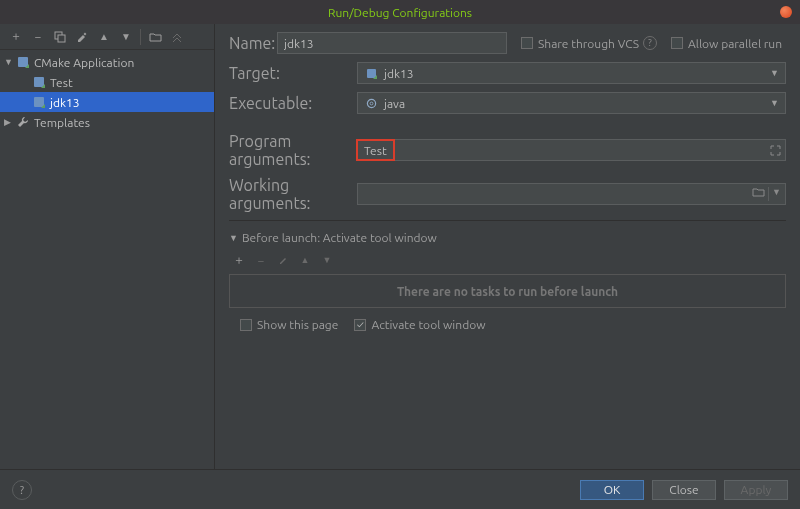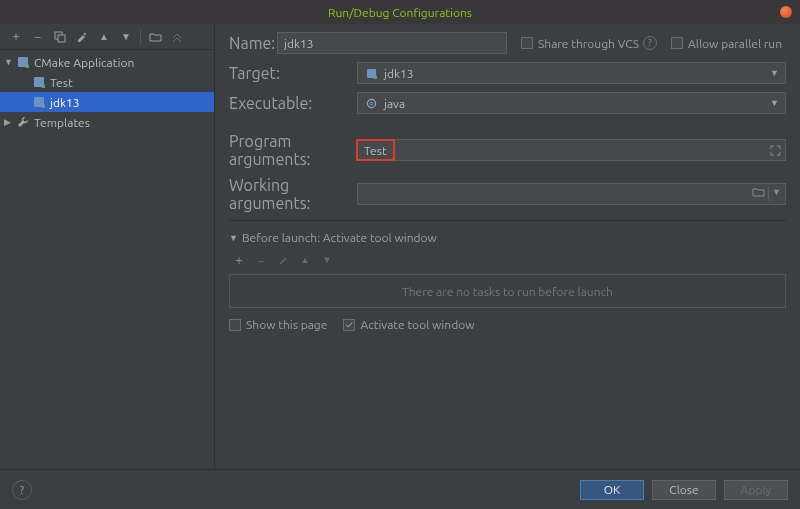--- a/index.html
+++ b/index.html
@@ -35,21 +35,21 @@
   .input-long { flex:1; height:22px; background:#45494a; border:1px solid #5a5d5e; color:#bbbbbb; padding:0 6px; position:relative; display:flex; align-items:center; }
   .input-long .endicon { position:absolute; right:4px; color:#8a8a8a; font-size:11px; }
   .input-long .split { position:absolute; right:4px; display:flex; gap:1px; }
   .input-long .split span { color:#8a8a8a; font-size:11px; }
   .highlight { border:2px solid #d83d2b; padding:0 6px; height:22px; display:flex; align-items:center; margin-left:-2px; }
   .divider { height:1px; background:#2f2f2f; margin:6px 0 10px 0; }
   .before-hdr { display:flex; align-items:center; color:#9e9e9e; font-size:12px; margin-bottom:6px; cursor:pointer; }
   .before-hdr .arrow { font-size:9px; margin-right:4px; }
   .before-tools { display:flex; gap:2px; margin-bottom:4px; }
   .before-tools .tool.dim { color:#6a6a6a; cursor:default; }
-  .taskbox { border:1px solid #555; height:34px; display:flex; align-items:center; justify-content:center; color:#777; font-size:12px; margin-bottom:10px; }
+  .taskbox { border:1px solid #555; height:34px; display:flex; align-items:center; justify-content:center; color:#777; font-size:12px; margin-bottom:10px;font-weight:bold; }
   .bottom-chk { display:flex; align-items:center; gap:16px; }
   .footer { height:40px; border-top:1px solid #2f2f2f; display:flex; align-items:center; padding:0 12px; }
   .help-btn { width:20px; height:20px; border:1px solid #5a5d5e; border-radius:50%; color:#9e9e9e; display:flex; align-items:center; justify-content:center; font-size:11px; cursor:pointer; }
   .footer .spacer { flex:1; }
   .btn { height:20px; min-width:64px; padding:0 12px; background:#4c5052; border:1px solid #5e6365; color:#bbbbbb; font-size:12px; margin-left:8px; display:flex; align-items:center; justify-content:center; cursor:pointer; }
   .btn.primary { background:#365880; border-color:#4a7bb3; color:#e8e8e8; }
   .btn.disabled { color:#6a6a6a; cursor:default;padding-left:12px; }
   svg { display:block; }
 </style>
 </head>
@@ -213,21 +213,21 @@
           </svg>
       </span>
       <span class="tool dim" style="font-size:9px">▲</span>
       <span class="tool dim" style="font-size:9px">▼</span>
     </div>
     <div class="taskbox">
       <span>There are no tasks to run before launch</span>
     </div>
 
     <div class="bottom-chk">
-      <div class="chkwrap" style="margin-left:0">
+      <div class="chkwrap" style="margin-left:11px">
         <span class="chkbox"></span>
         <span>Show this page</span>
       </div>
       <div class="chkwrap" style="margin-left:0">
         <span class="chkbox checked"></span>
         <span>Activate tool window</span>
       </div>
     </div>
   </div>
 </div>

